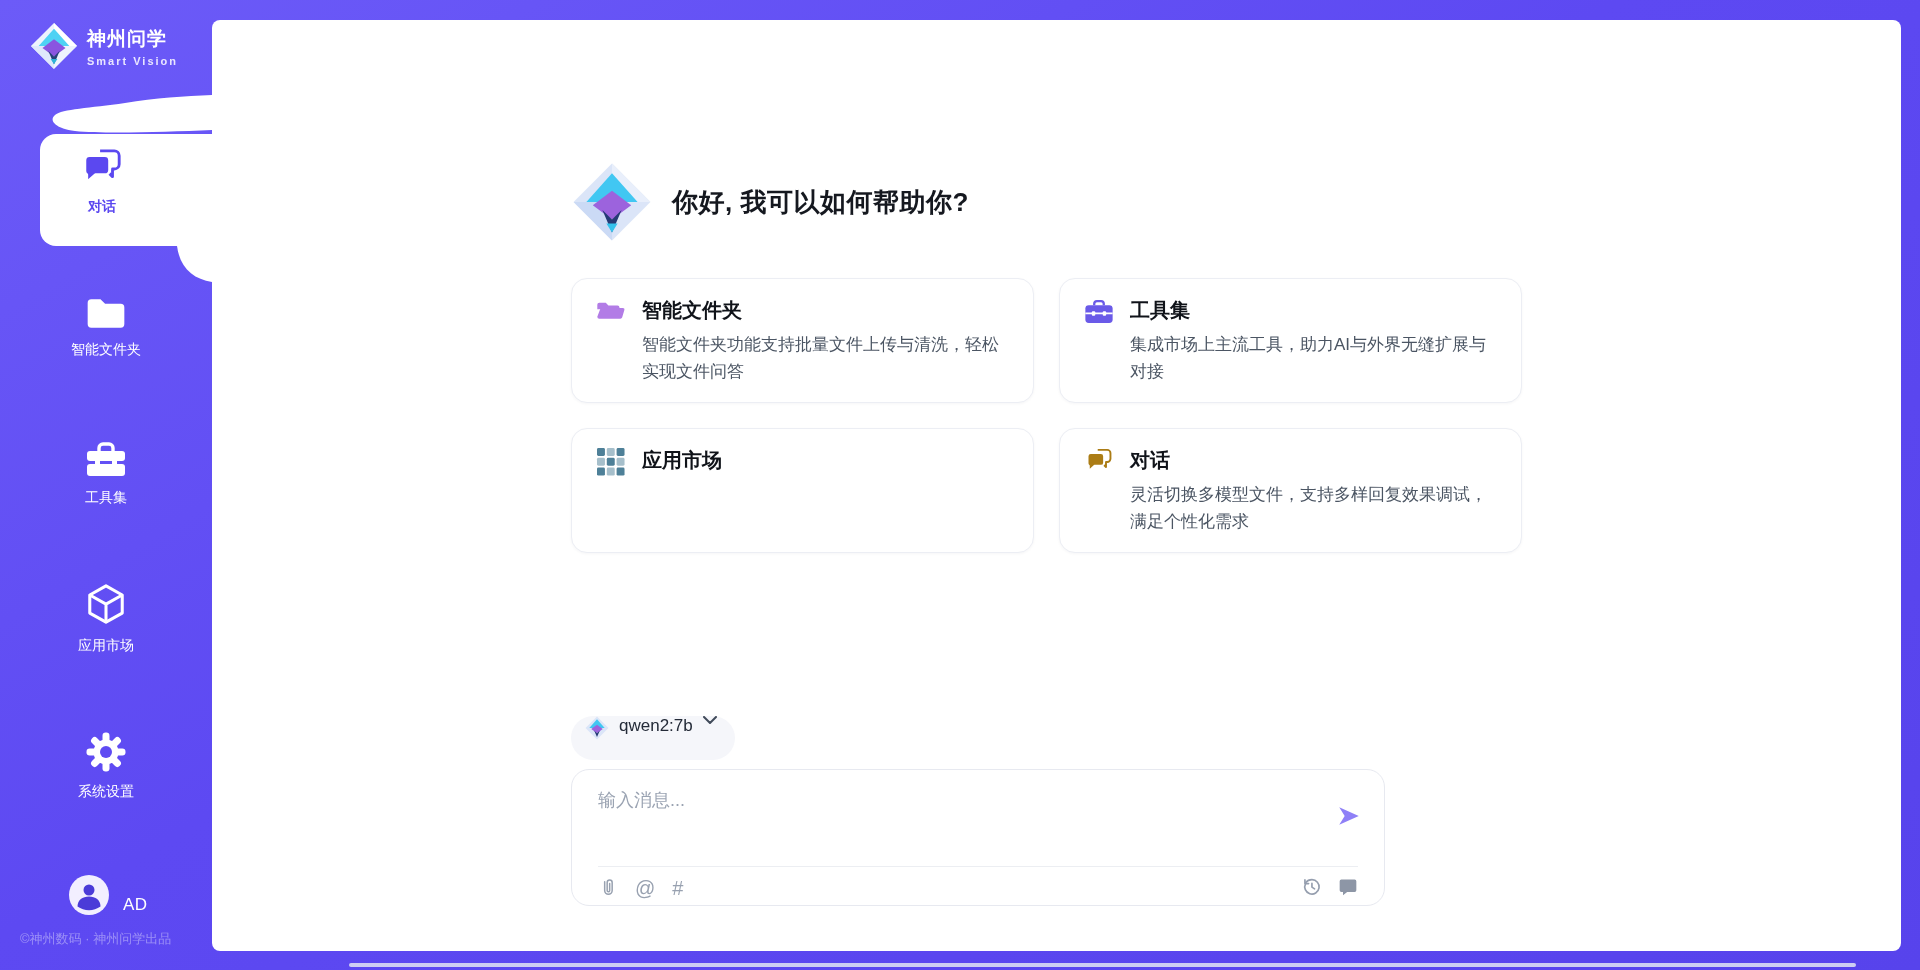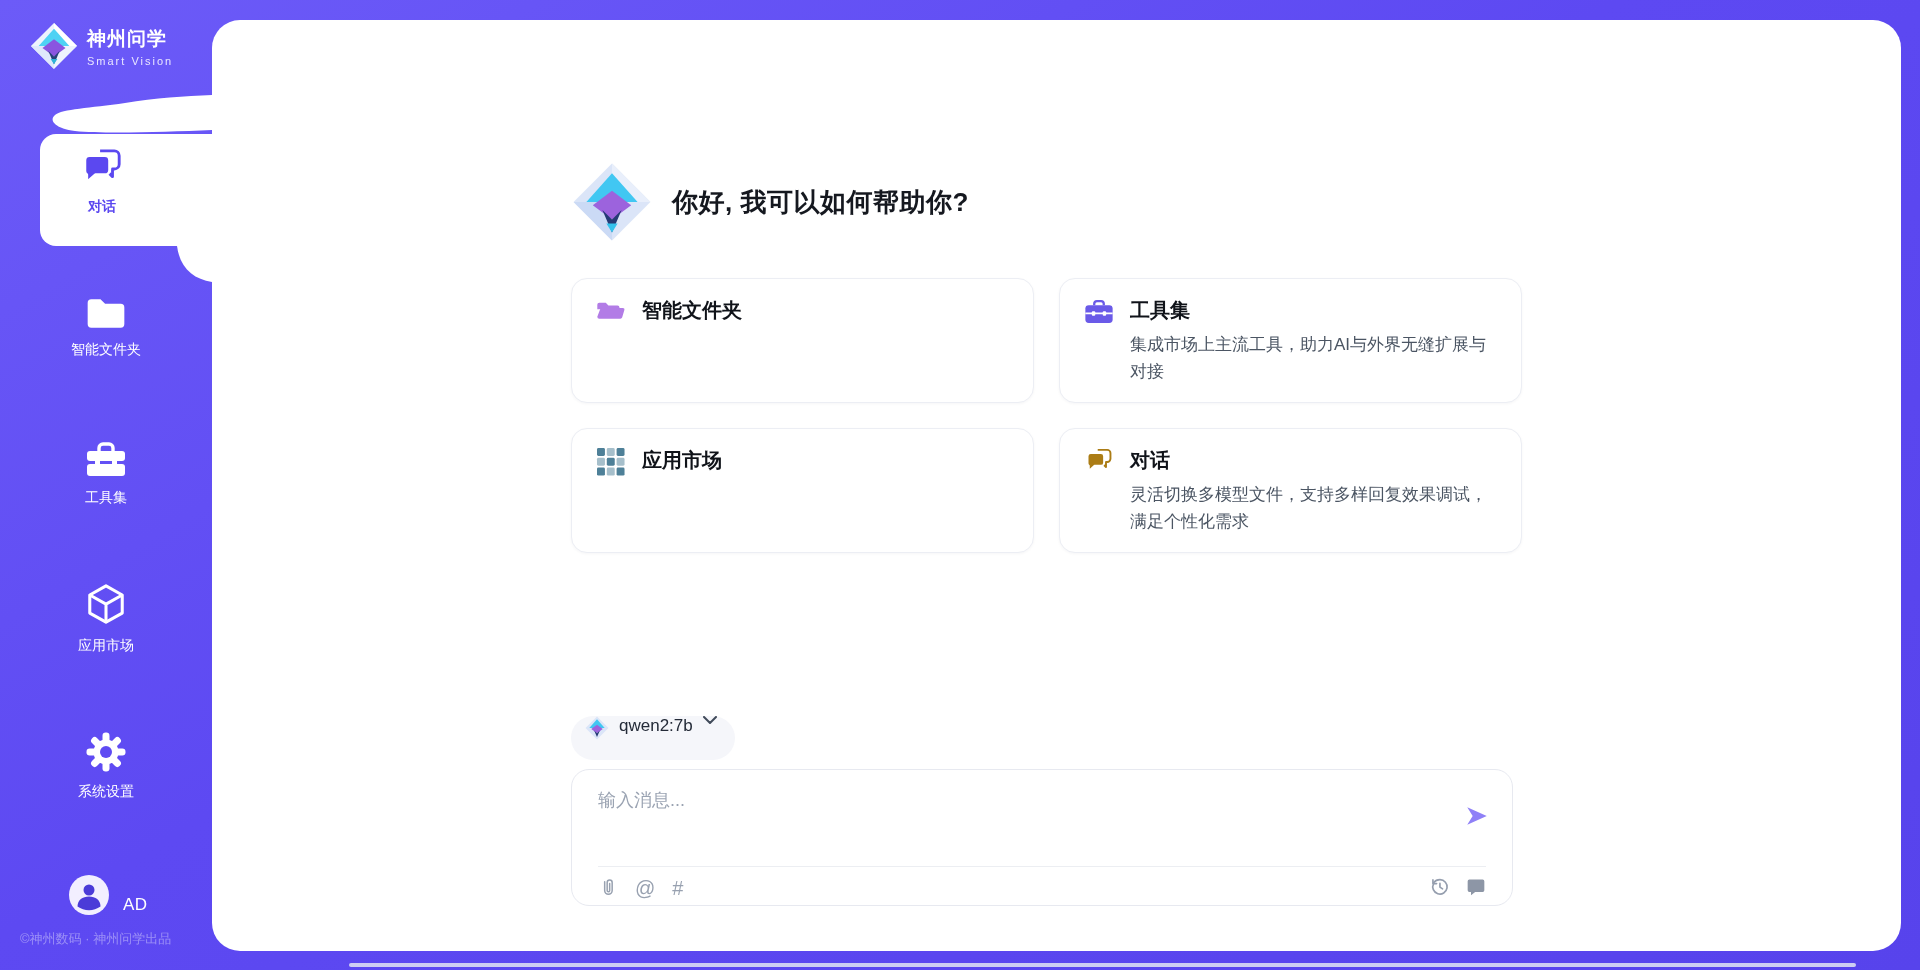--- a/index.html
+++ b/index.html
@@ -7,54 +7,54 @@
   body {
     font-family:"Liberation Sans","DejaVu Sans",sans-serif;
     background:linear-gradient(150deg,#6c5bf8 0%,#5d49f2 45%,#5743ec 100%);
     position:relative;
   }
 
   
   .sidebar { position:absolute; left:0; top:0; width:212px; height:706px; }
   .brand { position:absolute; left:30px; top:22px; display:flex; align-items:center; gap:9px; }
   .brand-text .cn { color:#fff; font-size:19px; font-weight:bold; letter-spacing:1px; }
-  .brand-text .en { color:#e9e6ff; font-size:11px; letter-spacing:2px; margin-top:3px; }
+  .brand-text .en { color:#e9e6ff; font-size:11px; letter-spacing:2px; margin-top:3px;font-weight:bold; }
 
   .tab-shapes { position:absolute; left:0; top:0; pointer-events:none; }
 
   .nav-item { position:absolute; left:0; width:212px; display:flex; flex-direction:column; align-items:center; gap:9px; cursor:pointer; }
   .nav-item .lbl { color:#fff; font-size:14px; }
   .nav-chat { position:absolute; left:40px; top:148px; width:124px; display:flex; flex-direction:column; align-items:center; gap:8px; cursor:pointer; }
   .nav-chat .lbl { color:#5b48f0; font-size:14px; font-weight:bold; }
 
   .user-row { position:absolute; left:69px; top:875px; display:flex; align-items:flex-end; gap:14px; cursor:pointer; }
   .user-row .uname { color:#fff; font-size:17px; letter-spacing:0.5px; }
   .copyright { position:absolute; left:20px; top:930px; width:200px; color:rgba(255,255,255,0.38); font-size:13px; }
 
   
   .main { position:absolute; left:212px; top:20px; width:1689px; height:931px;
-          background:#fff; border-radius:28px; }
+          background:#fff; border-radius:8px; }
 
   .greeting { position:absolute; left:360px; top:142px; display:flex; align-items:center; }
   .greeting h1 { font-size:26px; color:#15181f; font-weight:bold; margin-left:20px; letter-spacing:0.5px; }
 
   .cards { position:absolute; left:359px; top:258px; display:grid;
            grid-template-columns:463px 463px; grid-auto-rows:125px; gap:25px; }
   .card { background:#fff; border:1px solid #eceef4; border-radius:16px;
           padding:16px 26px 14px 24px; display:flex; align-items:flex-start; gap:16px;
           box-shadow:0 1px 3px rgba(20,25,60,0.04); cursor:pointer; overflow:hidden; }
   .card .icn { flex:0 0 30px; margin-top:3px; }
   .card h3 { font-size:20px; color:#101319; font-weight:bold; line-height:30px; }
   .card p { font-size:17px; color:#4b5563; line-height:27px; margin-top:6px; }
 
   .model-pill { position:absolute; left:359px; top:696px; height:44px; border-radius:22px;
                 background:#f5f6fa; display:flex; align-items:flex-start; padding:0 18px 0 14px; gap:10px; cursor:pointer; }
   .model-pill .mname { font-size:17px; color:#242b38; }
 
-  .composer { position:absolute; left:359px; top:749px; width:942px; height:137px;
+  .composer { position:absolute; left:359px; top:749px; width:814px; height:137px;
               background:#fff; border:1.5px solid #e7e9f0; border-radius:18px; }
   .composer textarea { position:absolute; left:26px; top:18px; width:820px; height:58px;
               border:none; outline:none; resize:none; font-family:inherit; font-size:18px; color:#30343c; background:transparent; }
   .composer textarea::placeholder { color:#9aa3b2; }
   .send-btn { position:absolute; right:22px; top:33px; cursor:pointer; }
   .composer .divider { position:absolute; left:26px; right:26px; top:96px; height:1px; background:#eceef2; }
   .tools-left { position:absolute; left:26px; top:106px; display:flex; align-items:center; gap:17px; }
   .tools-right { position:absolute; right:26px; top:106px; display:flex; align-items:center; gap:16px; }
   .tool-glyph { font-size:20px; color:#98a1b0; cursor:pointer; line-height:22px; }
   .tool-svg { cursor:pointer; display:block; }
@@ -177,20 +177,21 @@
 
     <div class="card">
       <svg class="icn" width="30" height="24" viewBox="0 0 46 36">
         <g fill="#b27ce6">
           <path d="M2 10 a3 3 0 0 1 3 -3 h10 l4 4 h14 a3 3 0 0 1 3 3 v3 H2 z"></path>
           <path d="M9 15 h32 a2.5 2.5 0 0 1 2.4 3.2 l-3.2 11 a3 3 0 0 1 -2.9 2.2 H5 a3 3 0 0 1 -3 -3 l4.2 -11.3 a3 3 0 0 1 2.8 -2.1 z"></path>
         </g>
       </svg>
       <div>
         <h3>智能文件夹</h3>
+        <p>智能文件夹功能支持批量文件上传与清洗，轻松实现文件问答</p>
       </div>
     </div>
 
     <div class="card">
       <svg class="icn" width="30" height="28" viewBox="0 0 44 40">
         <path d="M15 10 v-2 a4 4 0 0 1 4 -4 h6 a4 4 0 0 1 4 4 v2" fill="none" stroke="#6a5ae8" stroke-width="3.4"></path>
         <rect x="2" y="10" width="40" height="26" rx="5" fill="#6a5ae8"></rect>
         <line x1="2" y1="22" x2="42" y2="22" stroke="#ffffff" stroke-width="2.4"></line>
         <rect x="11.5" y="19" width="5" height="6.5" rx="1.5" fill="#ffffff"></rect>
         <rect x="27.5" y="19" width="5" height="6.5" rx="1.5" fill="#ffffff"></rect>

